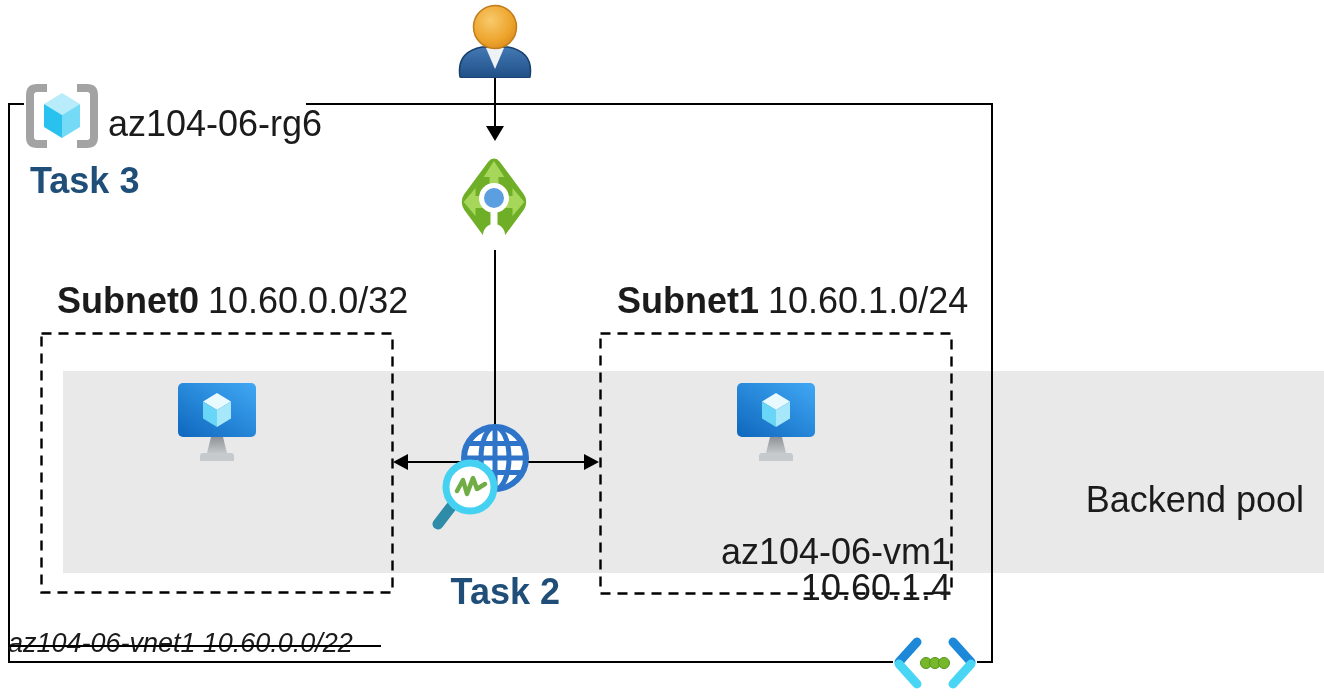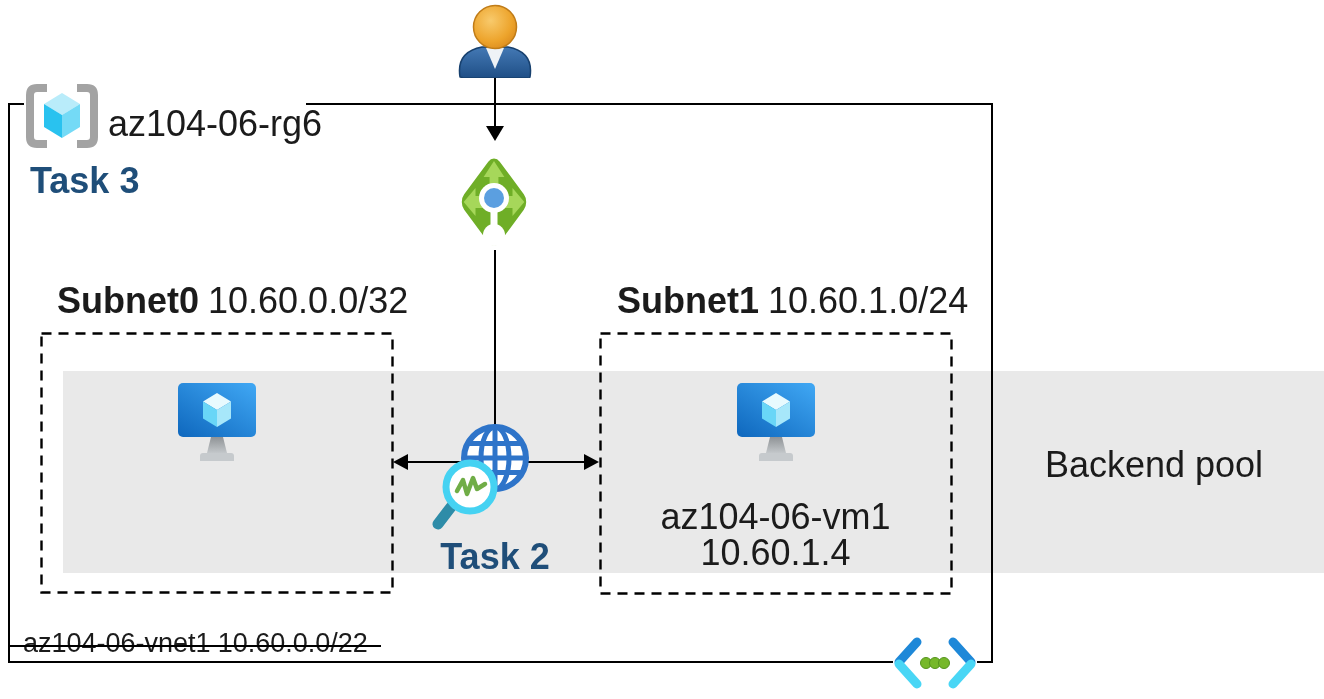--- a/index.html
+++ b/index.html
@@ -14,21 +14,21 @@
   .vline,.hline{background:var(--line,#000);}
   .arrow-down{width:0;height:0;border-left:9px solid transparent;border-right:9px solid transparent;border-top:15px solid var(--line,#000);}
   .arrow-left{width:0;height:0;border-top:8px solid transparent;border-bottom:8px solid transparent;border-right:15px solid var(--line,#000);}
   .arrow-right{width:0;height:0;border-top:8px solid transparent;border-bottom:8px solid transparent;border-left:15px solid var(--line,#000);}
   .t{white-space:nowrap;line-height:1.25;}
   .t28{font-size:36px;}
   .t27{font-size:27px;}
   .t36{font-size:36px;}
   .bold{font-weight:bold;}
   .navy{color:var(--navy,#1f4e79);font-weight:bold;}
-  .center{text-align:center;}
+  .center{text-align:right;margin-top:35px;}
   .sp{margin-left:9px;}
 </style>
 </head>
 <body>
 
 <div id="canvas">
 
   <svg width="0" height="0" style="position:absolute">
     <defs>
       <radialGradient id="headg" cx="40%" cy="35%" r="75%">
@@ -148,21 +148,21 @@
     <g>
       <line x1="23" y1="93" x2="10" y2="110" style="stroke:var(--handle-teal,#2e8ca8)" stroke-width="11" stroke-linecap="round"></line>
       <circle cx="42" cy="73" r="24" fill="#fff" style="stroke:var(--mag-cyan,#45d2f2)" stroke-width="7"></circle>
       <polyline points="29,77 35,66 39,80 45,64 49,75 57,70" fill="none" style="stroke:var(--zig-green,#70ad47)" stroke-width="4.5" stroke-linejoin="round" stroke-linecap="round"></polyline>
     </g>
   </svg>
   <div class="abs t t28 navy center" style="left:430px;top:534px;width:130px;">Task 2</div>
 
   <div class="abs t t36 center" style="left:1004px;top:442px;width:300px;">Backend pool</div>
 
-  <div class="abs t t27" style="left:23px;top:627px;">
+  <div class="abs t t27" style="left:8px;top:627px;font-style:italic;">
     <span>az104-06-vnet1</span><span class="sp" style="margin-left:7px;">10.60.0.0/22</span>
   </div>
   <div class="abs hline" style="left:8px;top:645px;width:373px;height:2px;"></div>
 
   <svg class="abs" style="left:892px;top:637px;" width="86" height="52" viewBox="0 0 86 52">
     <line x1="25" y1="5" x2="7" y2="25" style="stroke:var(--vnet-blue,#1e88d8)" stroke-width="9" stroke-linecap="round"></line>
     <line x1="7" y1="27" x2="25" y2="47" style="stroke:var(--vnet-cyan,#49d6f5)" stroke-width="9" stroke-linecap="round"></line>
     <line x1="61" y1="5" x2="79" y2="25" style="stroke:var(--vnet-blue,#1e88d8)" stroke-width="9" stroke-linecap="round"></line>
     <line x1="79" y1="27" x2="61" y2="47" style="stroke:var(--vnet-cyan,#49d6f5)" stroke-width="9" stroke-linecap="round"></line>
     <g style="fill:var(--dot-green,#76b82a)" stroke="#55941e" stroke-width="1">

